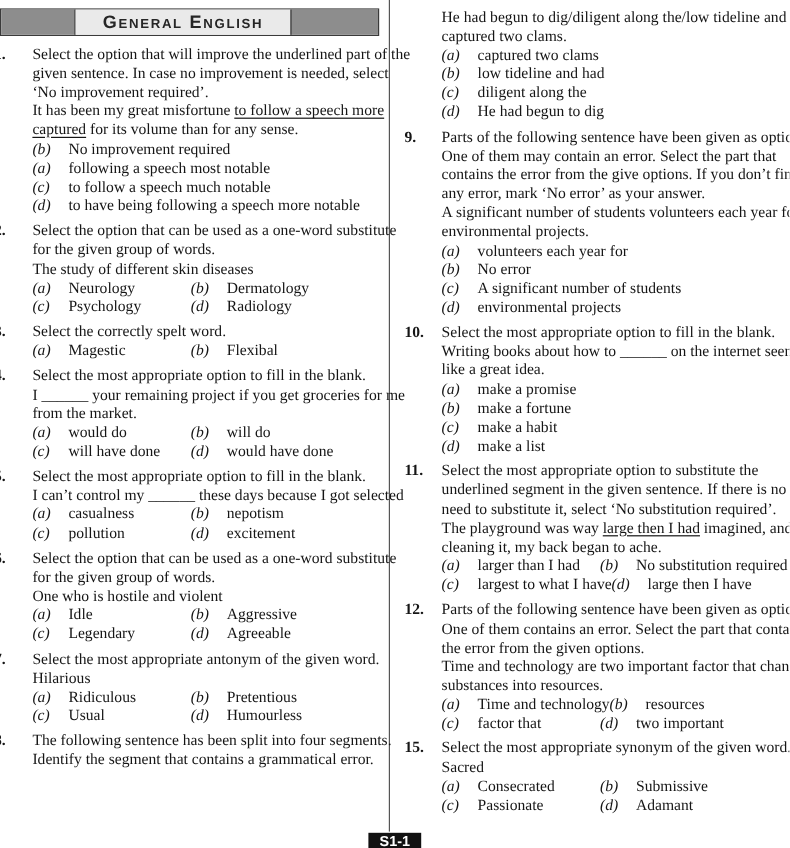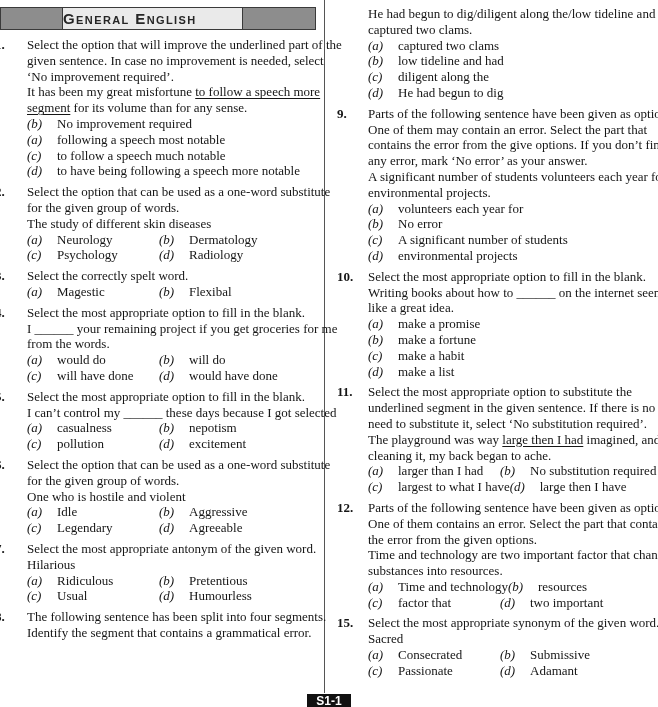--- a/index.html
+++ b/index.html
@@ -8,21 +8,21 @@
     font-family:"Liberation Serif",serif;font-size:13px;line-height:15.8px;color:#151515;
   }
   .header-strip{
     position:absolute;left:0;top:7px;width:316px;height:23px;display:flex;
     border:1px solid #3a3a3a;box-sizing:border-box;
   }
   .cap{background:#8d8d8d;}
   .cap-left{width:61px;border-right:1px solid #3a3a3a;}
   .cap-right{width:72px;border-left:1px solid #3a3a3a;}
   .title-box{
-    flex:1;background:#eaeaea;display:flex;align-items:center;
+    flex:1;background:#eaeaea;display:flex;align-items:center;justify-content:center;
     font-family:"Liberation Sans",sans-serif;font-weight:bold;font-variant:small-caps;
     font-size:15px;letter-spacing:1.4px;color:#262626;
   }
   .col{position:absolute;}
   .col-left{left:0;top:37px;width:324px;}
   .col-right{left:330px;top:6px;width:345px;}
   .divider{position:absolute;left:324px;top:0;width:1px;height:693px;background:#555;}
   .question{position:relative;padding-left:27px;margin-bottom:5px;}
   .col-right .question{padding-left:38px;}
   .qnum{position:absolute;left:-5px;top:0;font-weight:bold;}
@@ -52,21 +52,21 @@
 
   <div class="divider"></div>
 
   <div class="col col-left" id="col-left">
       <div class="question">
         <span class="qnum">1.</span>
         <div class="qline"><span>Select the option that will improve the underlined part of the</span></div>
         <div class="qline"><span>given sentence. In case no improvement is needed, select</span></div>
         <div class="qline"><span>‘No improvement required’.</span></div>
         <div class="qline"><span>It has been my great misfortune </span><span class="ul">to follow a speech more</span></div>
-        <div class="qline"><span class="ul">segment</span><span> for its volume than for any sense.</span></div>
+        <div class="qline"><span class="ul">captured</span><span> for its volume than for any sense.</span></div>
         <div class="qline"><span class="opt-letter">(b)</span><span>No improvement required</span></div>
         <div class="qline"><span class="opt-letter">(a)</span><span>following a speech most notable</span></div>
         <div class="qline"><span class="opt-letter">(c)</span><span>to follow a speech much notable</span></div>
         <div class="qline"><span class="opt-letter">(d)</span><span>to have being following a speech more notable</span></div>
       </div>
       <div class="question">
         <span class="qnum">2.</span>
         <div class="qline"><span>Select the option that can be used as a one-word substitute</span></div>
         <div class="qline"><span>for the given group of words.</span></div>
         <div class="qline"><span>The study of different skin diseases</span></div>
@@ -75,21 +75,21 @@
       </div>
       <div class="question">
         <span class="qnum">3.</span>
         <div class="qline"><span>Select the correctly spelt word.</span></div>
         <div class="qline"><span class="colA"><span class="opt-letter">(a)</span><span>Magestic</span></span><span class="colB"><span class="opt-letter">(b)</span><span>Flexibal</span></span></div>
       </div>
       <div class="question">
         <span class="qnum">4.</span>
         <div class="qline"><span>Select the most appropriate option to fill in the blank.</span></div>
         <div class="qline"><span>I ______ your remaining project if you get groceries for me</span></div>
-        <div class="qline"><span>from the words.</span></div>
+        <div class="qline"><span>from the market.</span></div>
         <div class="qline"><span class="colA"><span class="opt-letter">(a)</span><span>would do</span></span><span class="colB"><span class="opt-letter">(b)</span><span>will do</span></span></div>
         <div class="qline"><span class="colA"><span class="opt-letter">(c)</span><span>will have done</span></span><span class="colB"><span class="opt-letter">(d)</span><span>would have done</span></span></div>
       </div>
       <div class="question">
         <span class="qnum">5.</span>
         <div class="qline"><span>Select the most appropriate option to fill in the blank.</span></div>
         <div class="qline"><span>I can’t control my ______ these days because I got selected</span></div>
         <div class="qline"><span class="colA"><span class="opt-letter">(a)</span><span>casualness</span></span><span class="colB"><span class="opt-letter">(b)</span><span>nepotism</span></span></div>
         <div class="qline"><span class="colA"><span class="opt-letter">(c)</span><span>pollution</span></span><span class="colB"><span class="opt-letter">(d)</span><span>excitement</span></span></div>
       </div>

